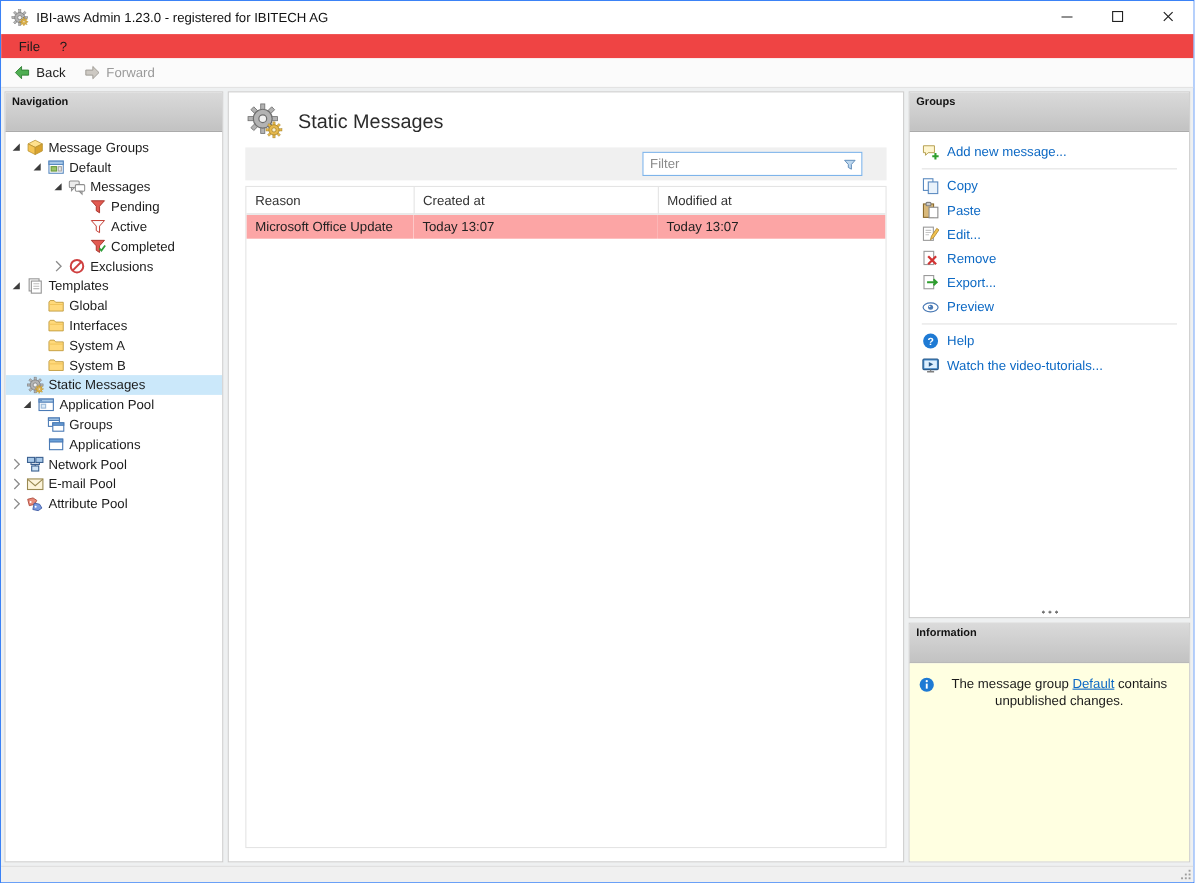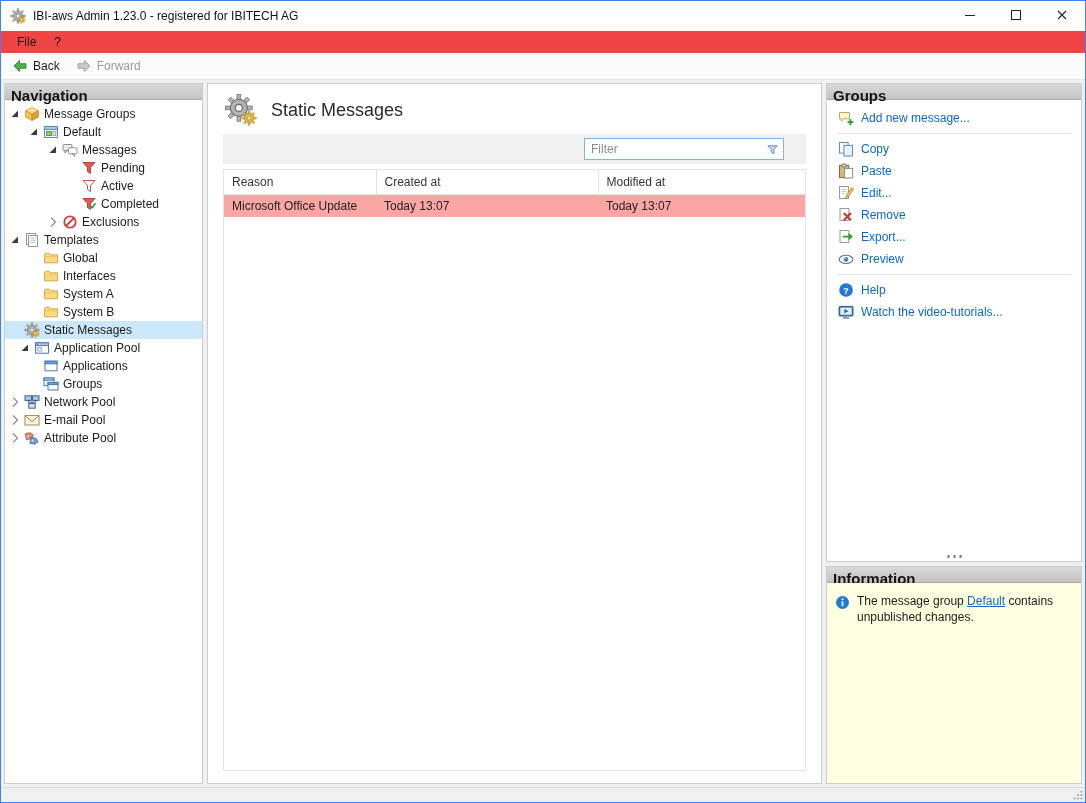--- a/index.html
+++ b/index.html
@@ -21,22 +21,22 @@
   .menu-item { padding:3px 9px; cursor:default; }
   .toolbar { height:27px; flex:none; display:flex; align-items:center; gap:2px; padding-left:4px;
              background:#fbfbfb; border-bottom:1px solid #e3e3e3; }
   .tool-btn { display:flex; align-items:center; gap:5px; padding:2px 7px; cursor:default; }
   .tool-btn .t-icon { display:inline-flex; width:16px; height:16px; }
   .tool-btn.disabled { color:#9b9b9b; }
 
   
   .content { flex:1; min-height:0; display:flex; gap:4px; padding:3px; background:#eef0f1; }
   .panel { background:#fff; border:1px solid #cdcdcd; display:flex; flex-direction:column; min-height:0; }
-  .panel-header { height:16px; flex:none; background:linear-gradient(#dadada,#c2c2c2); border-bottom:1px solid #ababab;
-                  font-size:15px; font-weight:bold; color:#141414; padding:3px 6px; }
+  .panel-header { height:36px; flex:none; background:linear-gradient(#dadada,#c2c2c2); border-bottom:1px solid #ababab;
+                  font-size:10px; font-weight:bold; color:#141414; padding:3px 6px; }
   .nav-panel { width:199px; flex:none; }
   .main-panel { flex:1; min-width:0; }
   .right-col { width:256px; flex:none; display:flex; flex-direction:column; gap:4px; }
   .actions-panel { flex:1; }
   .info-panel { height:218px; flex:none; }
 
   
   .tree { flex:1; overflow:hidden; padding-top:5px; }
   .tree-row { height:18px; display:flex; align-items:center; white-space:nowrap; cursor:default; }
   .tree-row.selected { background:#cbe8fa; }
@@ -67,21 +67,21 @@
   
   .actions-list { padding-top:7px; }
   .action-item { display:flex; align-items:center; gap:7px; padding:3px 11px; color:#0d69c4; cursor:pointer; }
   .a-icon { width:16px; height:16px; flex:none; display:inline-flex; }
   .action-sep { border-top:1px solid #e2e2e2; margin:4px 11px; }
   .splitter-grip { margin-top:auto; align-self:center; margin-bottom:3px; width:17px; height:3px;
                    background-image:radial-gradient(circle, #707070 1.1px, transparent 1.3px);
                    background-size:6px 3px; background-position:center; cursor:row-resize; }
 
   
-  .info-body { flex:1; background:#ffffe1; padding:11px 8px; display:flex; gap:7px; align-items:flex-start; }
+  .info-body { flex:1; background:#ffffe1; padding:11px 8px; display:flex; gap:7px; align-items:flex-start;text-align:center; }
   .info-icon { width:15px; height:15px; flex:none; margin-top:1px; display:inline-flex; }
   .info-text { width:212px; line-height:1.3; }
   .info-link { color:#0d69c4; text-decoration:underline; cursor:pointer; }
 
   
   .statusbar { height:15px; flex:none; background:#f0f0f0; border-top:1px solid #dcdcdc; position:relative; }
   .resize-grip { position:absolute; right:1px; bottom:1px; width:12px; height:12px; display:inline-flex; cursor:nwse-resize; }
 </style>
 </head>
 <body>
@@ -353,37 +353,37 @@
                 <circle cx="3.3" cy="4.2" r="0.7" fill="#4a7ab5"></circle>
                 <rect x="3.5" y="7.5" width="4" height="3.5" fill="#dcebf8" stroke="#9ab8d8"></rect>
               </svg>
             </span>
             <span class="tree-label">Application Pool</span>
           </div>
           <div class="tree-row" style="padding-left: 21px;">
             <span class="expander"></span>
             <span class="tree-icon">
               <svg width="16" height="16" viewBox="0 0 16 16" aria-hidden="true">
-                <rect x="2" y="3.2" width="12" height="9.6" fill="#fff" stroke="#4a7ab5"></rect>
-                <rect x="2" y="3.2" width="12" height="2.6" fill="#6aa0d8" stroke="#4a7ab5"></rect>
-              </svg>
-            </span>
-            <span class="tree-label">Applications</span>
-          </div>
-          <div class="tree-row" style="padding-left: 21px;">
-            <span class="expander"></span>
-            <span class="tree-icon">
-              <svg width="16" height="16" viewBox="0 0 16 16" aria-hidden="true">
                 <rect x="1" y="2" width="10" height="7.6" fill="#fff" stroke="#4a7ab5"></rect>
                 <rect x="1" y="2" width="10" height="2.2" fill="#a9c9e8" stroke="#4a7ab5"></rect>
                 <rect x="5" y="6.4" width="10" height="7.6" fill="#fff" stroke="#4a7ab5"></rect>
                 <rect x="5" y="6.4" width="10" height="2.2" fill="#6aa0d8" stroke="#4a7ab5"></rect>
               </svg>
             </span>
             <span class="tree-label">Groups</span>
+          </div>
+          <div class="tree-row" style="padding-left: 21px;">
+            <span class="expander"></span>
+            <span class="tree-icon">
+              <svg width="16" height="16" viewBox="0 0 16 16" aria-hidden="true">
+                <rect x="2" y="3.2" width="12" height="9.6" fill="#fff" stroke="#4a7ab5"></rect>
+                <rect x="2" y="3.2" width="12" height="2.6" fill="#6aa0d8" stroke="#4a7ab5"></rect>
+              </svg>
+            </span>
+            <span class="tree-label">Applications</span>
           </div>
           <div class="tree-row" style="padding-left: 2px;">
             <span class="expander">
               <svg width="16" height="16" viewBox="0 0 16 16" aria-hidden="true">
                 <path d="M6 3.5 L10.5 8 L6 12.5" fill="none" stroke="#8b8b8b" stroke-width="1.2"></path>
               </svg>
             </span>
             <span class="tree-icon">
               <svg width="16" height="16" viewBox="0 0 16 16" aria-hidden="true">
                 <rect x="1" y="1.8" width="6.4" height="4.6" fill="#a9c9e8" stroke="#3a6090"></rect>

